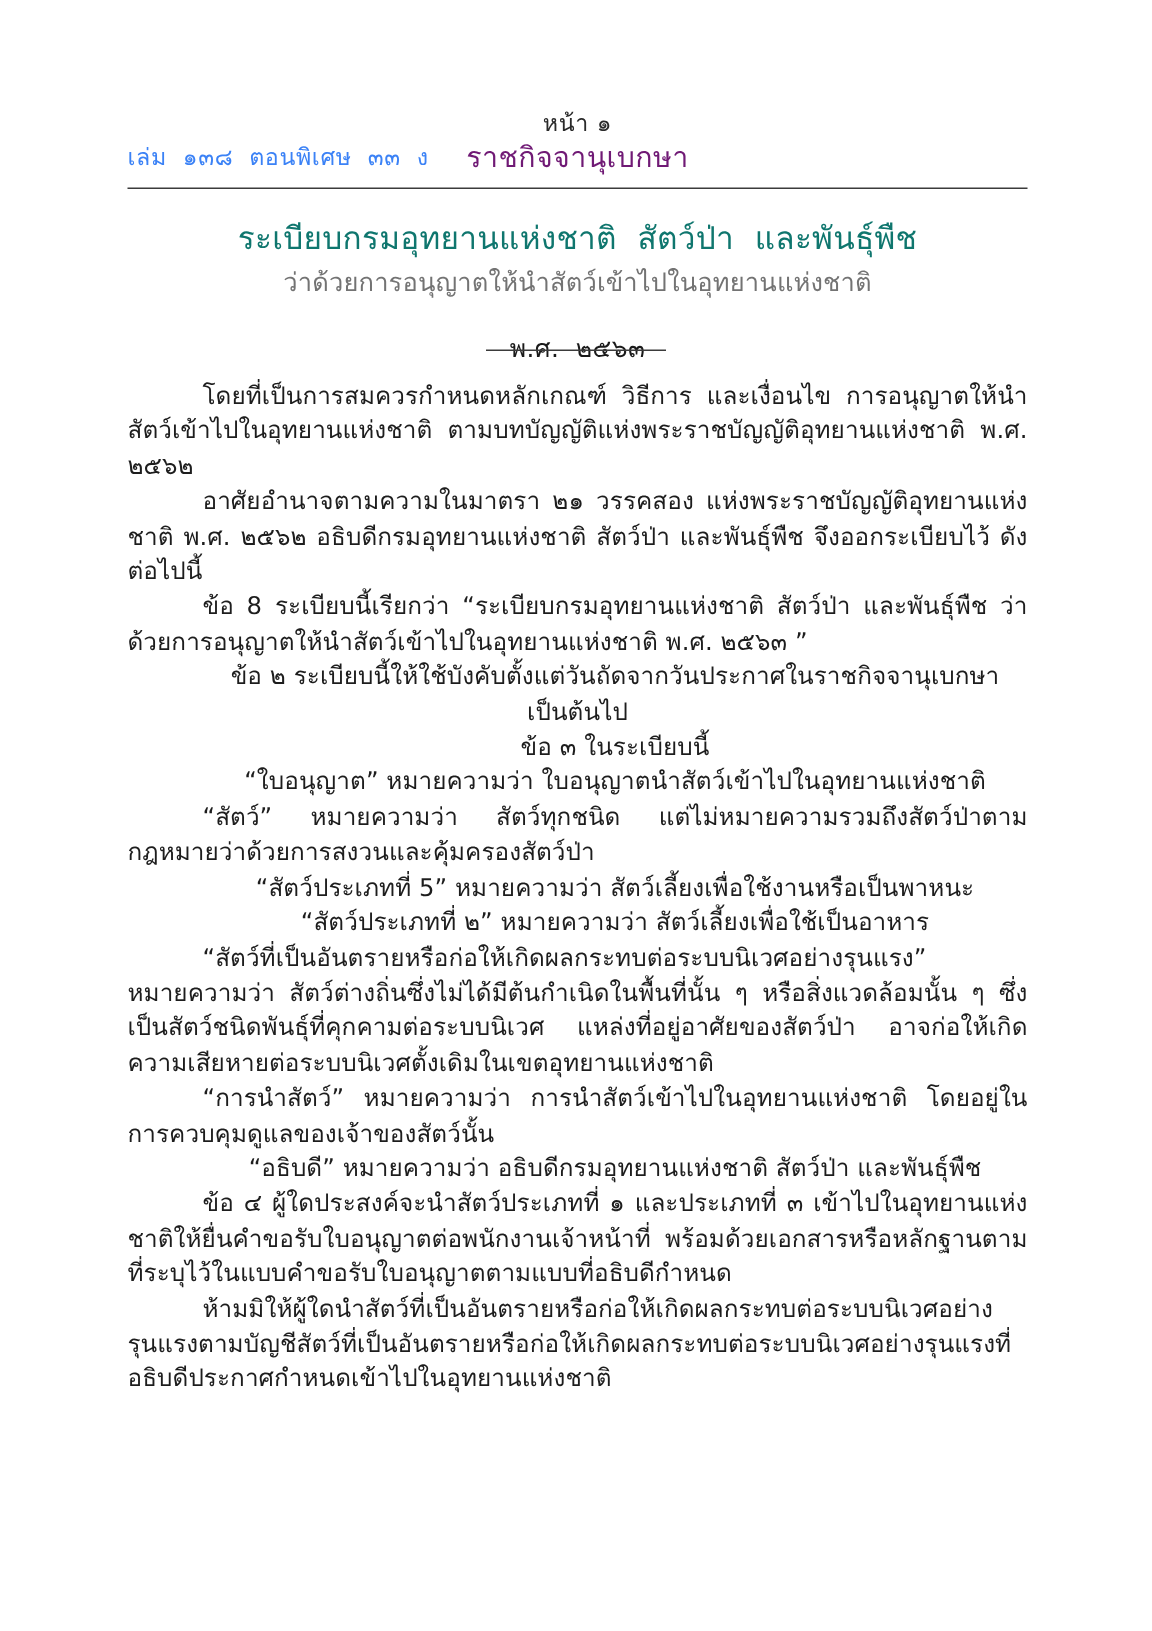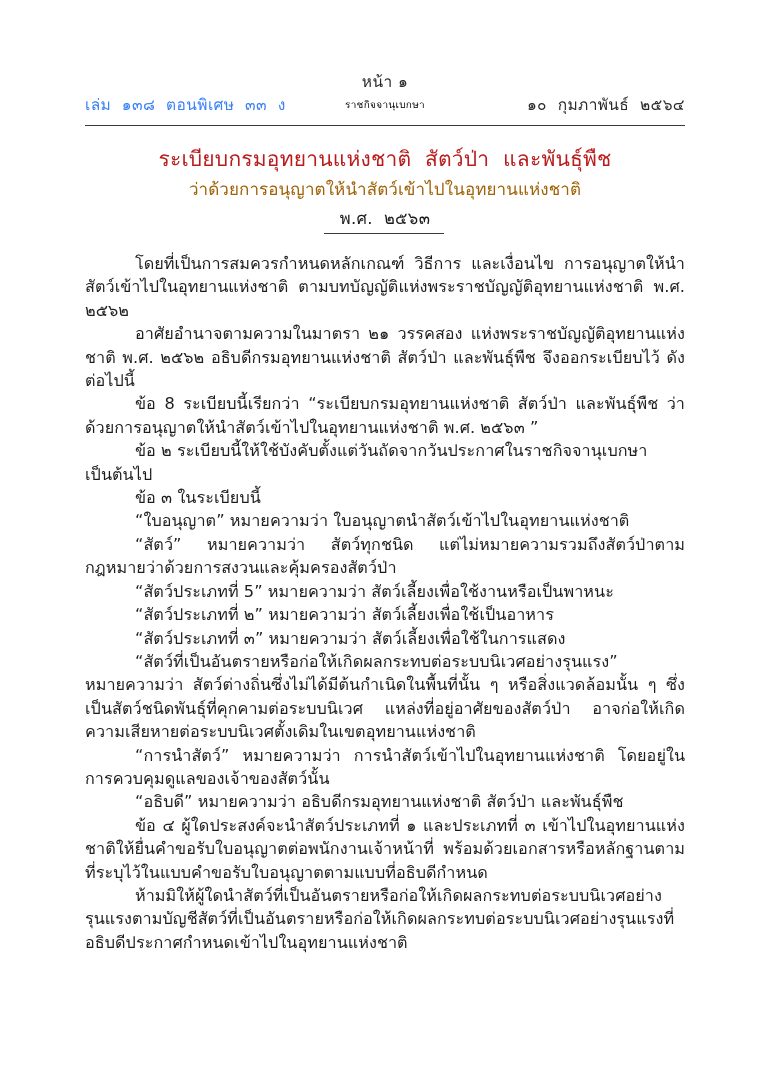--- a/index.html
+++ b/index.html
@@ -58,24 +58,24 @@
     line-height: 22px;
     letter-spacing: 0.4px;
     white-space: pre;
     color: #3b82f6;
   }
   .masthead .gazette-name {
     position: absolute;
     left: 0; right: 0;
     top: 0;
     text-align: center;
-    font-size: 10px;
+    font-size: 19px;
     line-height: 22px;
     letter-spacing: 0.3px;
-    color: #000000;
+    color: #701a75;
   }
   .masthead .date {
     position: absolute;
     right: 0;
     top: 0;
     font-size: 15.5px;
     line-height: 22px;
     letter-spacing: 0.4px;
     white-space: pre;
     color: #2a2a2a;
@@ -94,33 +94,33 @@
     position: absolute;
     left: 85px;
     top: 146px;
     width: 600px;
     text-align: center;
   }
   .doc-title {
     font-size: 21px;
     line-height: 27px;
     letter-spacing: 0.2px;
-    color: #b91c1c;
+    color: #0f766e;
     white-space: pre;
   }
   .doc-subtitle {
     margin-top: 4px;
     font-size: 17px;
     line-height: 24px;
     letter-spacing: 0.1px;
-    color: #a16207;
+    color: #737373;
     white-space: pre;
   }
   .doc-year {
-    margin-top: 6px;
+    margin-top: 20px;
     font-size: 16.5px;
     line-height: 23px;
     letter-spacing: 0.3px;
     color: #1a1a1a;
     white-space: pre;
   }
   .rule-short {
     position: absolute;
     left: 50%;
     top: 233px;
@@ -141,33 +141,32 @@
     margin: 0;
     font-size: 16.2px;
     line-height: 23.4px;
     text-align: justify;
     text-justify: inter-word;
     letter-spacing: 0.05px;
     color: #1d1d1d;
     word-break: break-word;
   }
   .para.indent { text-indent: 50px; }
-  .para.last-line-left { text-align: left; }
+  .para.last-line-left { text-align: center; }
 </style>
 </head>
 <body>
 
 <div class="page">
 
   <div class="masthead">
     <div class="page-no">หน้า  ๑</div>
     <div class="gazette-row">
       <div class="vol">เล่ม  ๑๓๘  ตอนพิเศษ  ๓๓  ง</div>
       <div class="gazette-name">ราชกิจจานุเบกษา</div>
-      <div class="date">๑๐  กุมภาพันธ์  ๒๕๖๔</div>
     </div>
   </div>
   <div class="rule-full"></div>
 
   <div class="title-block">
     <div class="doc-title">ระเบียบกรมอุทยานแห่งชาติ  สัตว์ป่า  และพันธุ์พืช</div>
     <div class="doc-subtitle">ว่าด้วยการอนุญาตให้นำสัตว์เข้าไปในอุทยานแห่งชาติ</div>
     <div class="doc-year">พ.ศ.  ๒๕๖๓</div>
   </div>
   <div class="rule-short"></div>
@@ -185,21 +184,20 @@
     <p class="para indent last-line-left">ข้อ  ๓  ในระเบียบนี้</p>
 
     <p class="para indent last-line-left">“ใบอนุญาต”  หมายความว่า  ใบอนุญาตนำสัตว์เข้าไปในอุทยานแห่งชาติ</p>
 
     <p class="para indent">“สัตว์”  หมายความว่า  สัตว์ทุกชนิด  แต่ไม่หมายความรวมถึงสัตว์ป่าตามกฎหมายว่าด้วยการสงวนและคุ้มครองสัตว์ป่า</p>
 
     <p class="para indent last-line-left">“สัตว์ประเภทที่  5”  หมายความว่า  สัตว์เลี้ยงเพื่อใช้งานหรือเป็นพาหนะ</p>
 
     <p class="para indent last-line-left">“สัตว์ประเภทที่  ๒”  หมายความว่า  สัตว์เลี้ยงเพื่อใช้เป็นอาหาร</p>
 
-    <p class="para indent last-line-left">“สัตว์ประเภทที่  ๓”  หมายความว่า  สัตว์เลี้ยงเพื่อใช้ในการแสดง</p>
 
     <p class="para indent">“สัตว์ที่เป็นอันตรายหรือก่อให้เกิดผลกระทบต่อระบบนิเวศอย่างรุนแรง”  หมายความว่า  สัตว์ต่างถิ่นซึ่งไม่ได้มีต้นกำเนิดในพื้นที่นั้น ๆ  หรือสิ่งแวดล้อมนั้น ๆ  ซึ่งเป็นสัตว์ชนิดพันธุ์ที่คุกคามต่อระบบนิเวศ  แหล่งที่อยู่อาศัยของสัตว์ป่า  อาจก่อให้เกิดความเสียหายต่อระบบนิเวศตั้งเดิมในเขตอุทยานแห่งชาติ</p>
 
     <p class="para indent">“การนำสัตว์”  หมายความว่า  การนำสัตว์เข้าไปในอุทยานแห่งชาติ  โดยอยู่ในการควบคุมดูแลของเจ้าของสัตว์นั้น</p>
 
     <p class="para indent last-line-left">“อธิบดี”  หมายความว่า  อธิบดีกรมอุทยานแห่งชาติ  สัตว์ป่า  และพันธุ์พืช</p>
 
     <p class="para indent">ข้อ  ๔  ผู้ใดประสงค์จะนำสัตว์ประเภทที่  ๑  และประเภทที่  ๓  เข้าไปในอุทยานแห่งชาติให้ยื่นคำขอรับใบอนุญาตต่อพนักงานเจ้าหน้าที่  พร้อมด้วยเอกสารหรือหลักฐานตามที่ระบุไว้ในแบบคำขอรับใบอนุญาตตามแบบที่อธิบดีกำหนด</p>
 
     <p class="para indent">ห้ามมิให้ผู้ใดนำสัตว์ที่เป็นอันตรายหรือก่อให้เกิดผลกระทบต่อระบบนิเวศอย่างรุนแรงตามบัญชีสัตว์ที่เป็นอันตรายหรือก่อให้เกิดผลกระทบต่อระบบนิเวศอย่างรุนแรงที่อธิบดีประกาศกำหนดเข้าไปในอุทยานแห่งชาติ</p>

